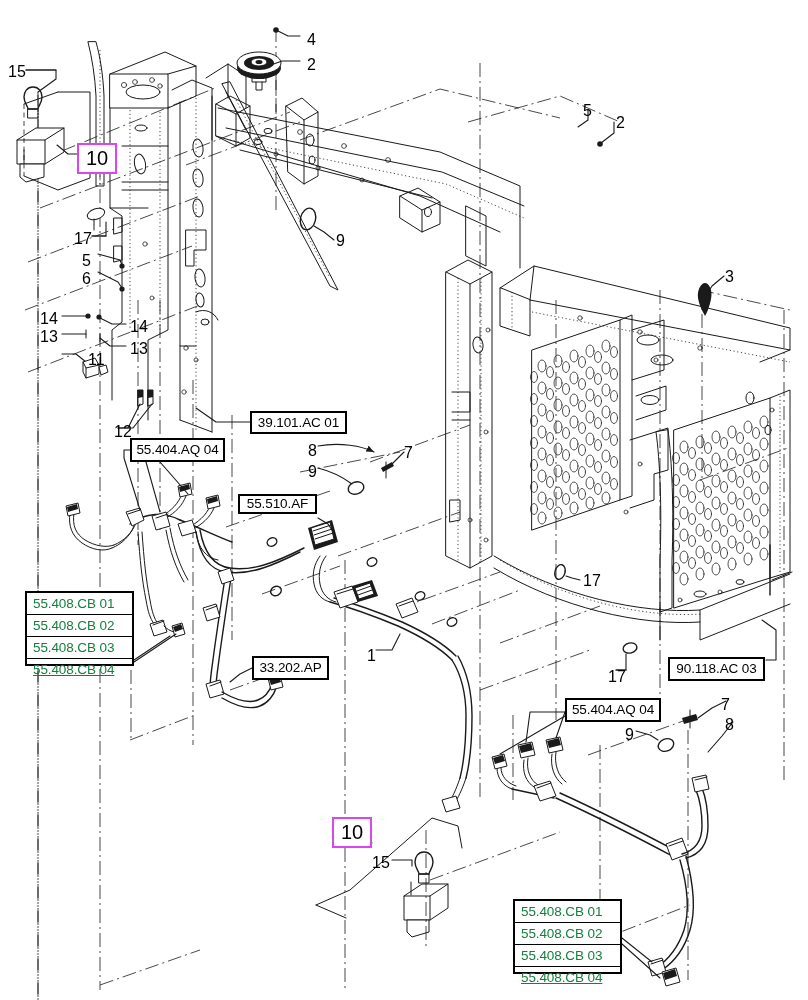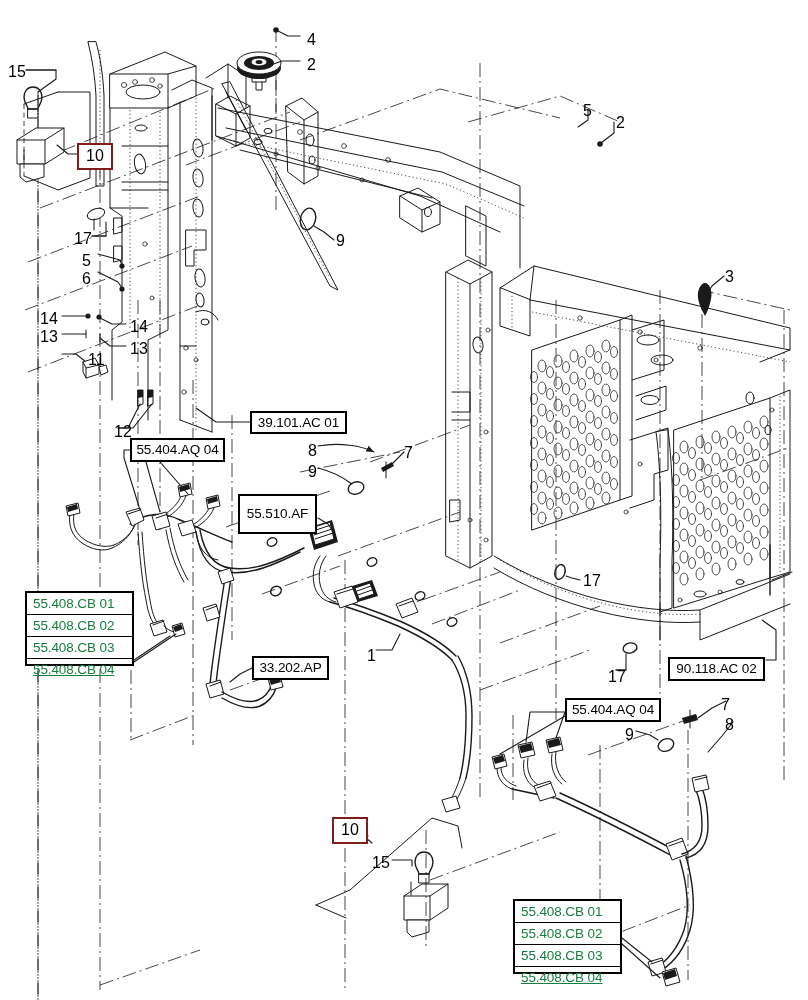--- a/index.html
+++ b/index.html
@@ -45,24 +45,24 @@
   .num{
     position:absolute;
     font-family:"Liberation Sans",sans-serif;
     font-size:16px;
     line-height:1;
     color:#000;
     white-space:nowrap;
   }
   .boxnum{
     position:absolute;
-    border:2px solid #7f1d1d;
+    border:2px solid #d946ef;
     background:#fff;
     font-family:"Liberation Sans",sans-serif;
-    font-size:16px;
+    font-size:20px;
     line-height:1;
     color:#000;
     padding:3px 7px 4px 7px;
     box-sizing:border-box;
     white-space:nowrap;
   }
 </style>
 </head>
 <body>
 
@@ -748,25 +748,25 @@
     <g>
       <path class="ld" d="M356,828 L368,836"></path>
     </g>
 
   </svg>
 
   <div class="callout" style="left:250px;top:411px;width:97px;height:23px;text-align:right;">39.101.AC 01</div>
 
   <div class="callout" style="left:130px;top:438px;width:95px;height:24px;">55.404.AQ 04</div>
 
-  <div class="callout" style="left:238px;top:494px;width:79px;height:40px;">55.510.AF</div>
+  <div class="callout" style="left:238px;top:494px;width:79px;height:20px;">55.510.AF</div>
 
   <div class="callout" style="left:252px;top:656px;width:77px;height:24px;">33.202.AP</div>
 
-  <div class="callout" style="left:668px;top:657px;width:97px;height:24px;">90.118.AC 02</div>
+  <div class="callout" style="left:668px;top:657px;width:97px;height:24px;">90.118.AC 03</div>
 
   <div class="callout" style="left:565px;top:698px;width:96px;height:24px;">55.404.AQ 04</div>
 
   <div class="stack" style="left:25px;top:591px;width:109px;height:75px;">
     <div class="row">55.408.CB 01</div>
     <div class="row">55.408.CB 02</div>
     <div class="row">55.408.CB 03</div>
     <div class="row">55.408.CB 04</div>
   </div>
 

